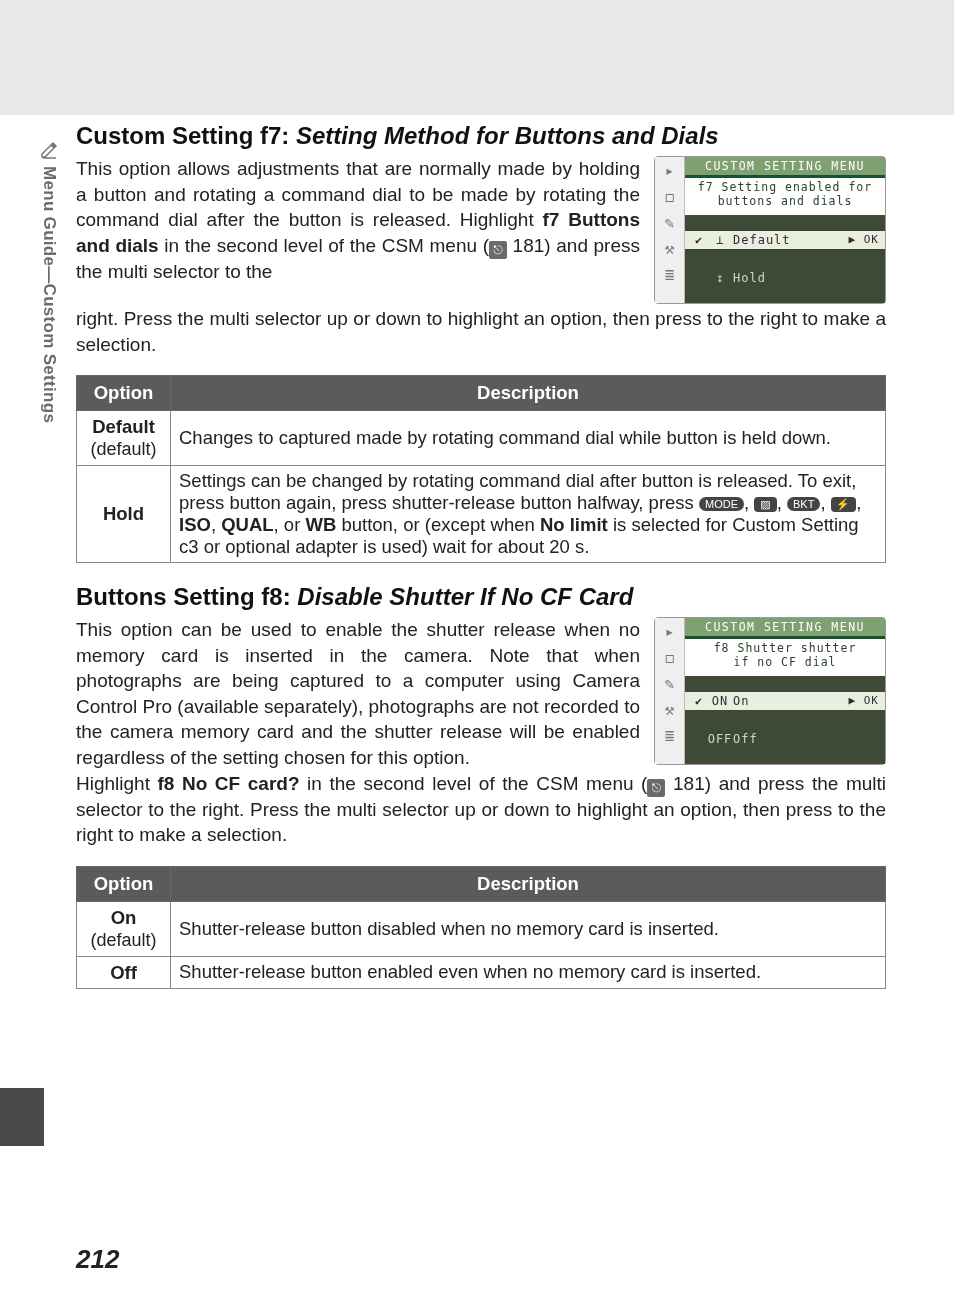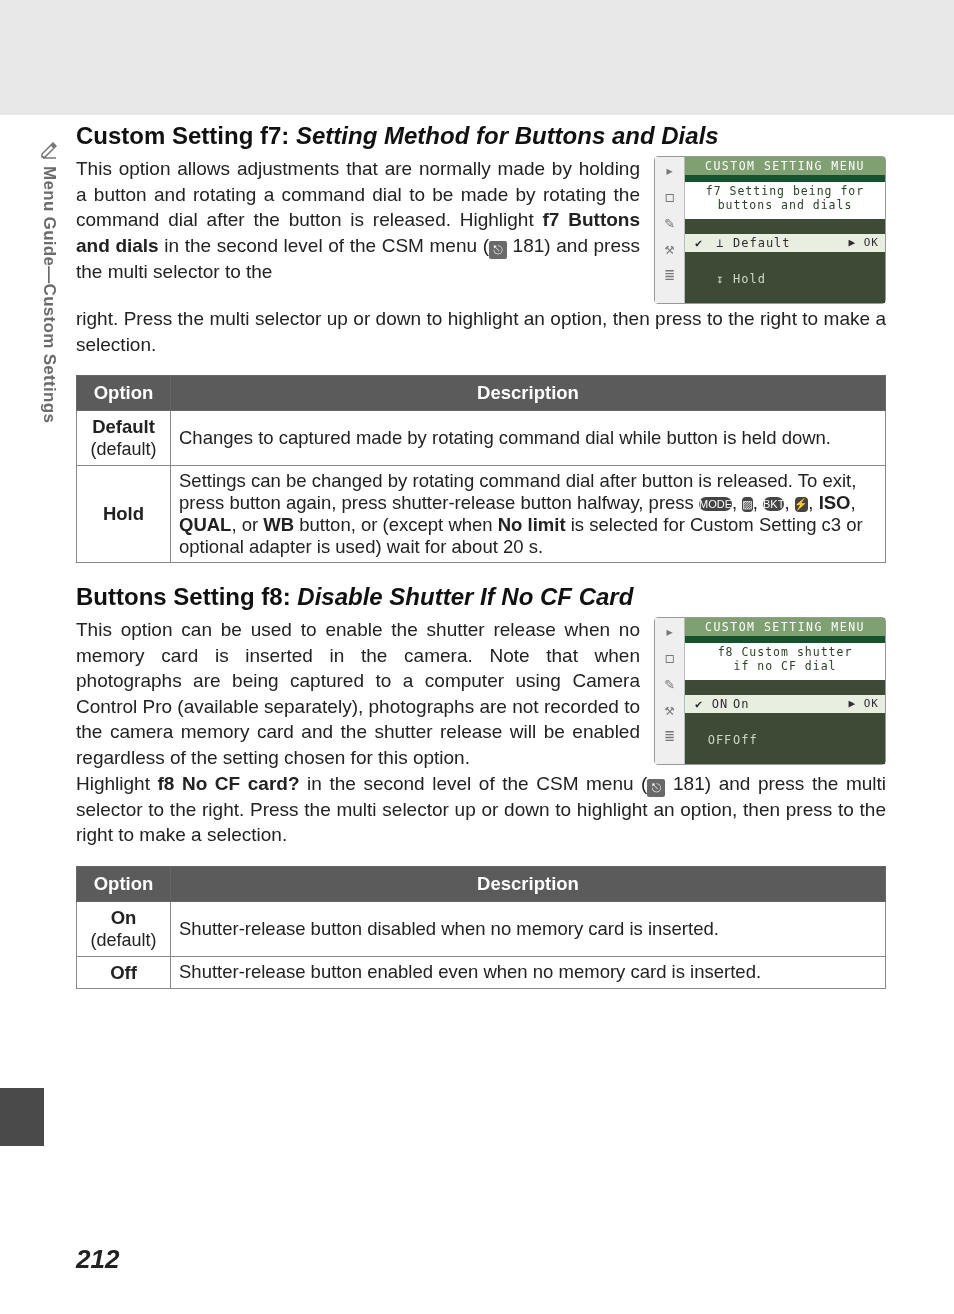--- a/index.html
+++ b/index.html
@@ -107,21 +107,21 @@
     display: flex;
     flex-direction: column;
   }
   .cam-title {
     background: #7fa070;
     color: #fff;
     font-size: 11.5px;
     letter-spacing: 1.5px;
     text-align: center;
     padding: 2px 0;
-    border-bottom: 7px solid #14532d;
+    border-bottom: 3px solid #14532d;
   }
   .cam-sub {
     font-size: 11.5px;
     color: #2b4228;
     text-align: center;
     letter-spacing: 1px;
     padding: 2px 4px 6px 4px;
     line-height: 1.25;
   }
   .cam-sub .line1 { display:block; }
@@ -174,21 +174,21 @@
     line-height: 1.25;
   }
   table.opts td.optcell .main { font-weight: 700; display:block; }
   table.opts td.optcell .sub { display:block; font-size: 18px; }
   .inline-icon {
     display: inline-block;
     background: #444;
     color: #fff;
     border-radius: 8px;
     font-size: 11px;
-    padding: 1px 0;
+    padding: 1px 6px;
     vertical-align: 1px;
   }
   .inline-icon.pill { border-radius: 4px; }
 
   .section2 { margin-top: 20px; }
   .page-num {
     position: absolute;
     left: 76px;
     bottom: 39px;
     font-style: italic;
@@ -225,21 +225,21 @@
       <div class="cam-sidebar">
         <div class="cicon">▸</div>
         <div class="cicon">◻</div>
         <div class="cicon">✎</div>
         <div class="cicon">⚒</div>
         <div class="cicon">≣</div>
       </div>
       <div class="cam-main">
         <div class="cam-title">CUSTOM SETTING MENU</div>
         <div class="cam-sub">
-          <span class="line1">f7  Setting being for</span>
+          <span class="line1">f7  Setting enabled for</span>
           <span>buttons and dials</span>
         </div>
         <div class="cam-options">
           <div class="cam-row sel">
             <span class="mk">✔</span>
             <span class="sym">⊥</span>
             <span class="lbl">Default</span>
             <span class="ok">▶ OK</span>
           </div>
           <div class="cam-row">
@@ -290,21 +290,21 @@
         <div class="cam-sidebar">
           <div class="cicon">▸</div>
           <div class="cicon">◻</div>
           <div class="cicon">✎</div>
           <div class="cicon">⚒</div>
           <div class="cicon">≣</div>
         </div>
         <div class="cam-main">
           <div class="cam-title">CUSTOM SETTING MENU</div>
           <div class="cam-sub">
-            <span class="line1">f8  Custom shutter</span>
+            <span class="line1">f8  Shutter shutter</span>
             <span>if no CF dial</span>
           </div>
           <div class="cam-options">
             <div class="cam-row sel">
               <span class="mk">✔</span>
               <span class="sym">ON</span>
               <span class="lbl">On</span>
               <span class="ok">▶ OK</span>
             </div>
             <div class="cam-row">

